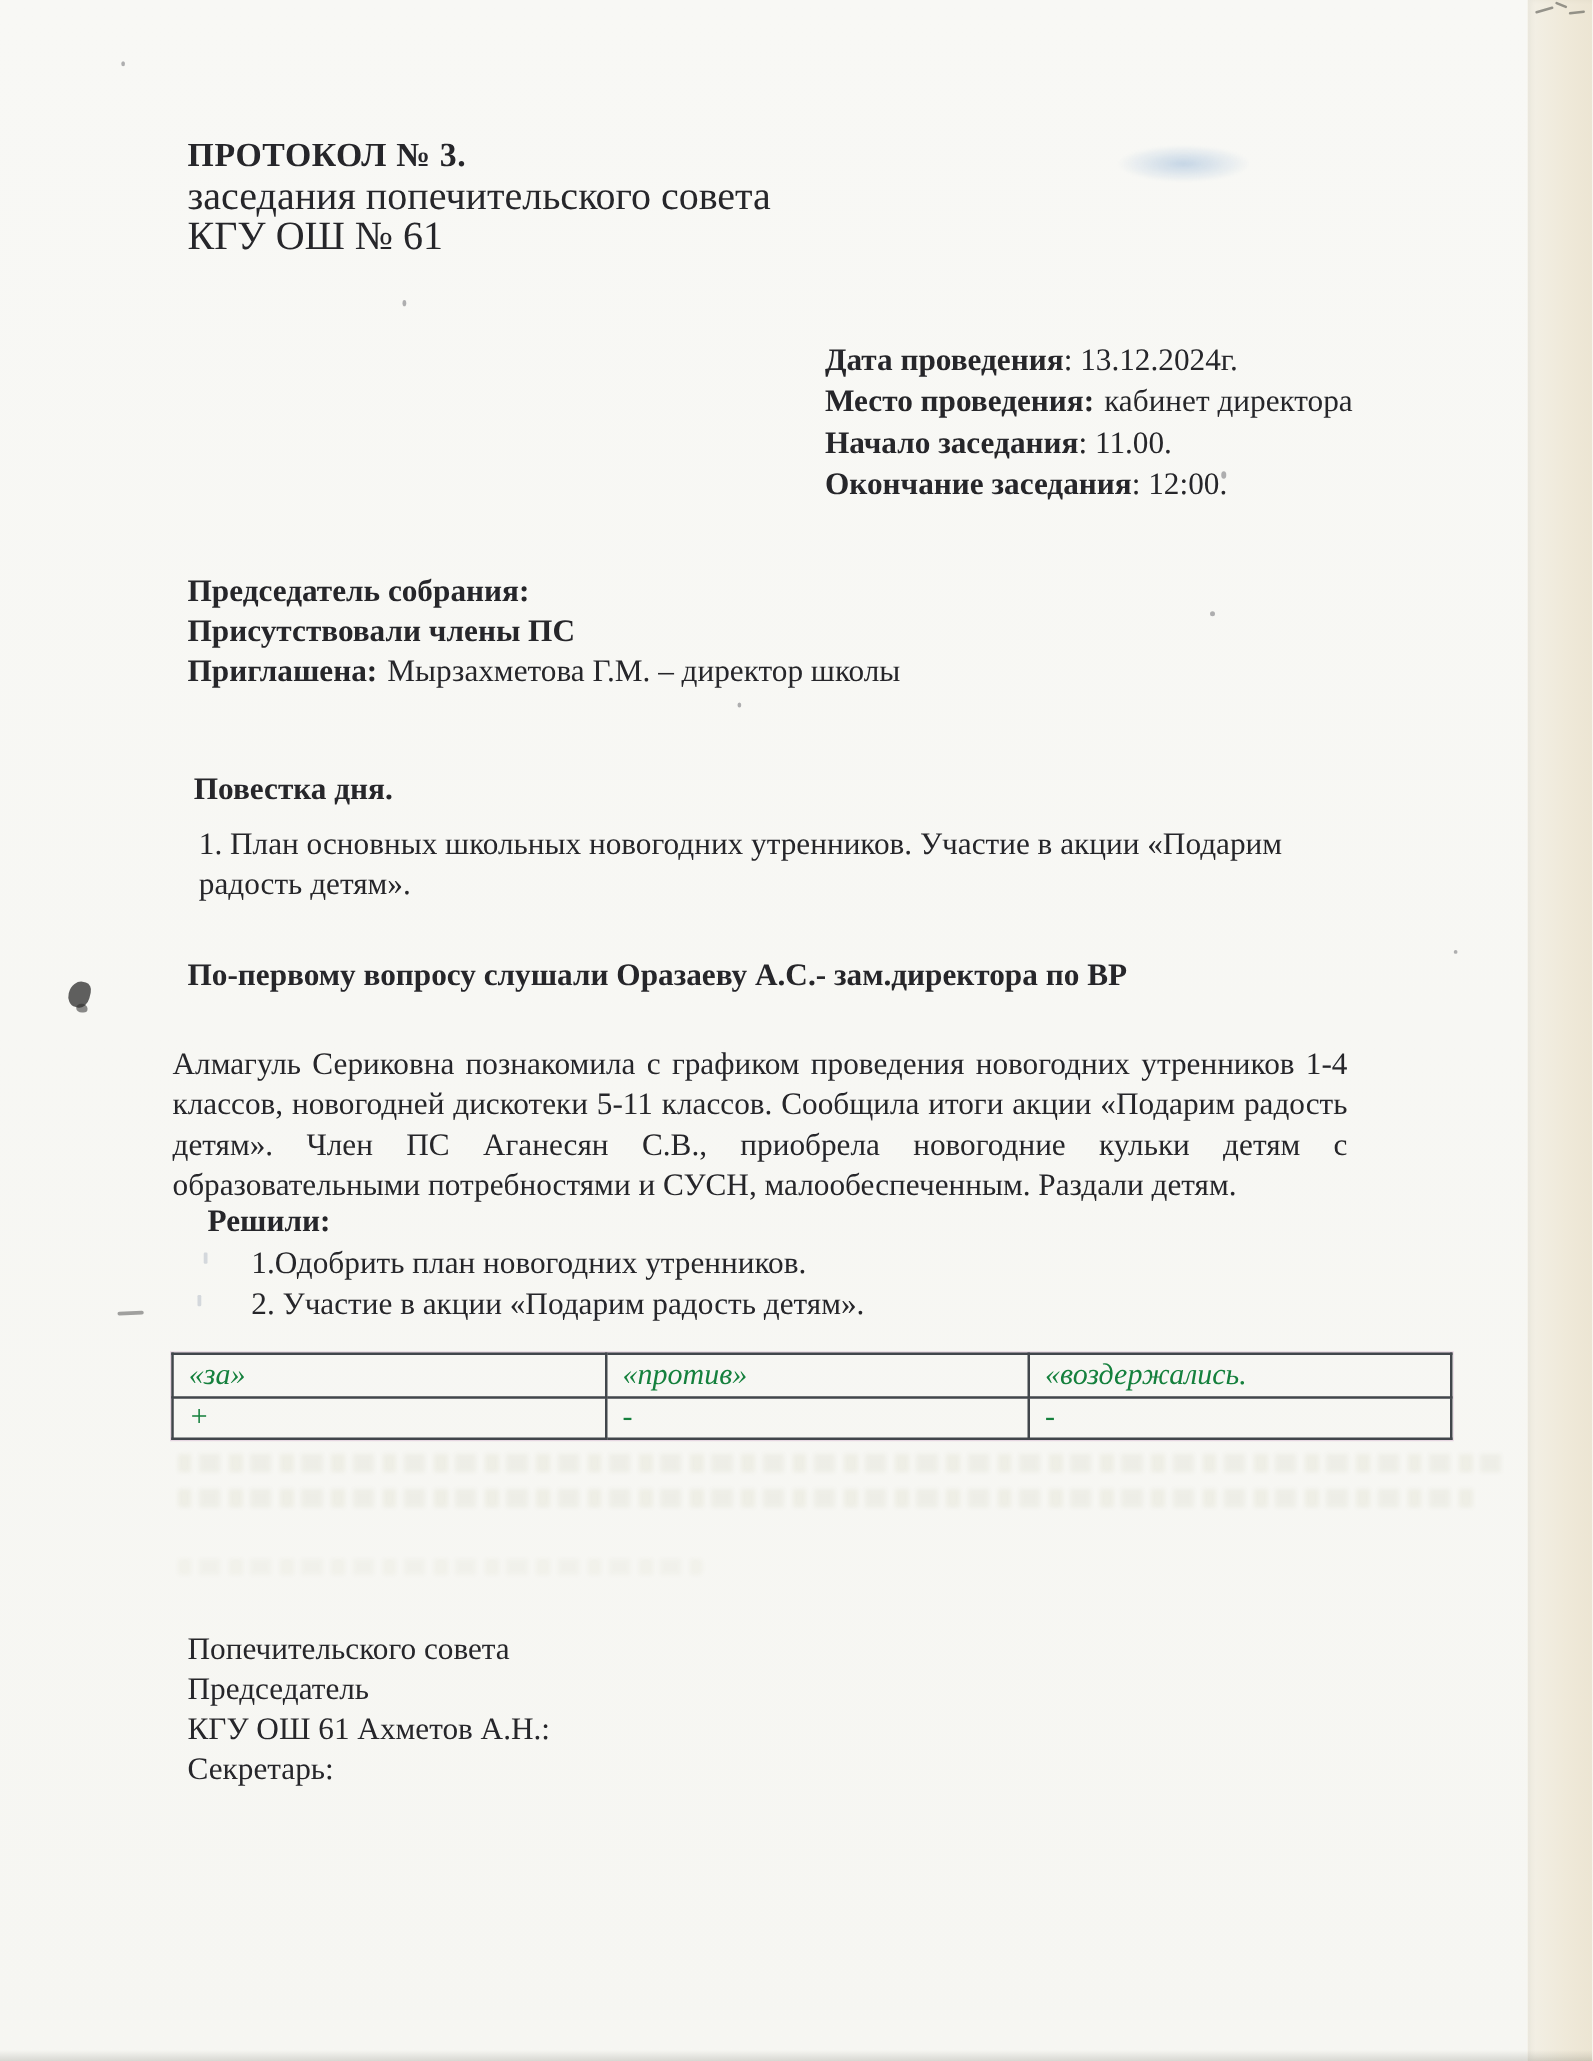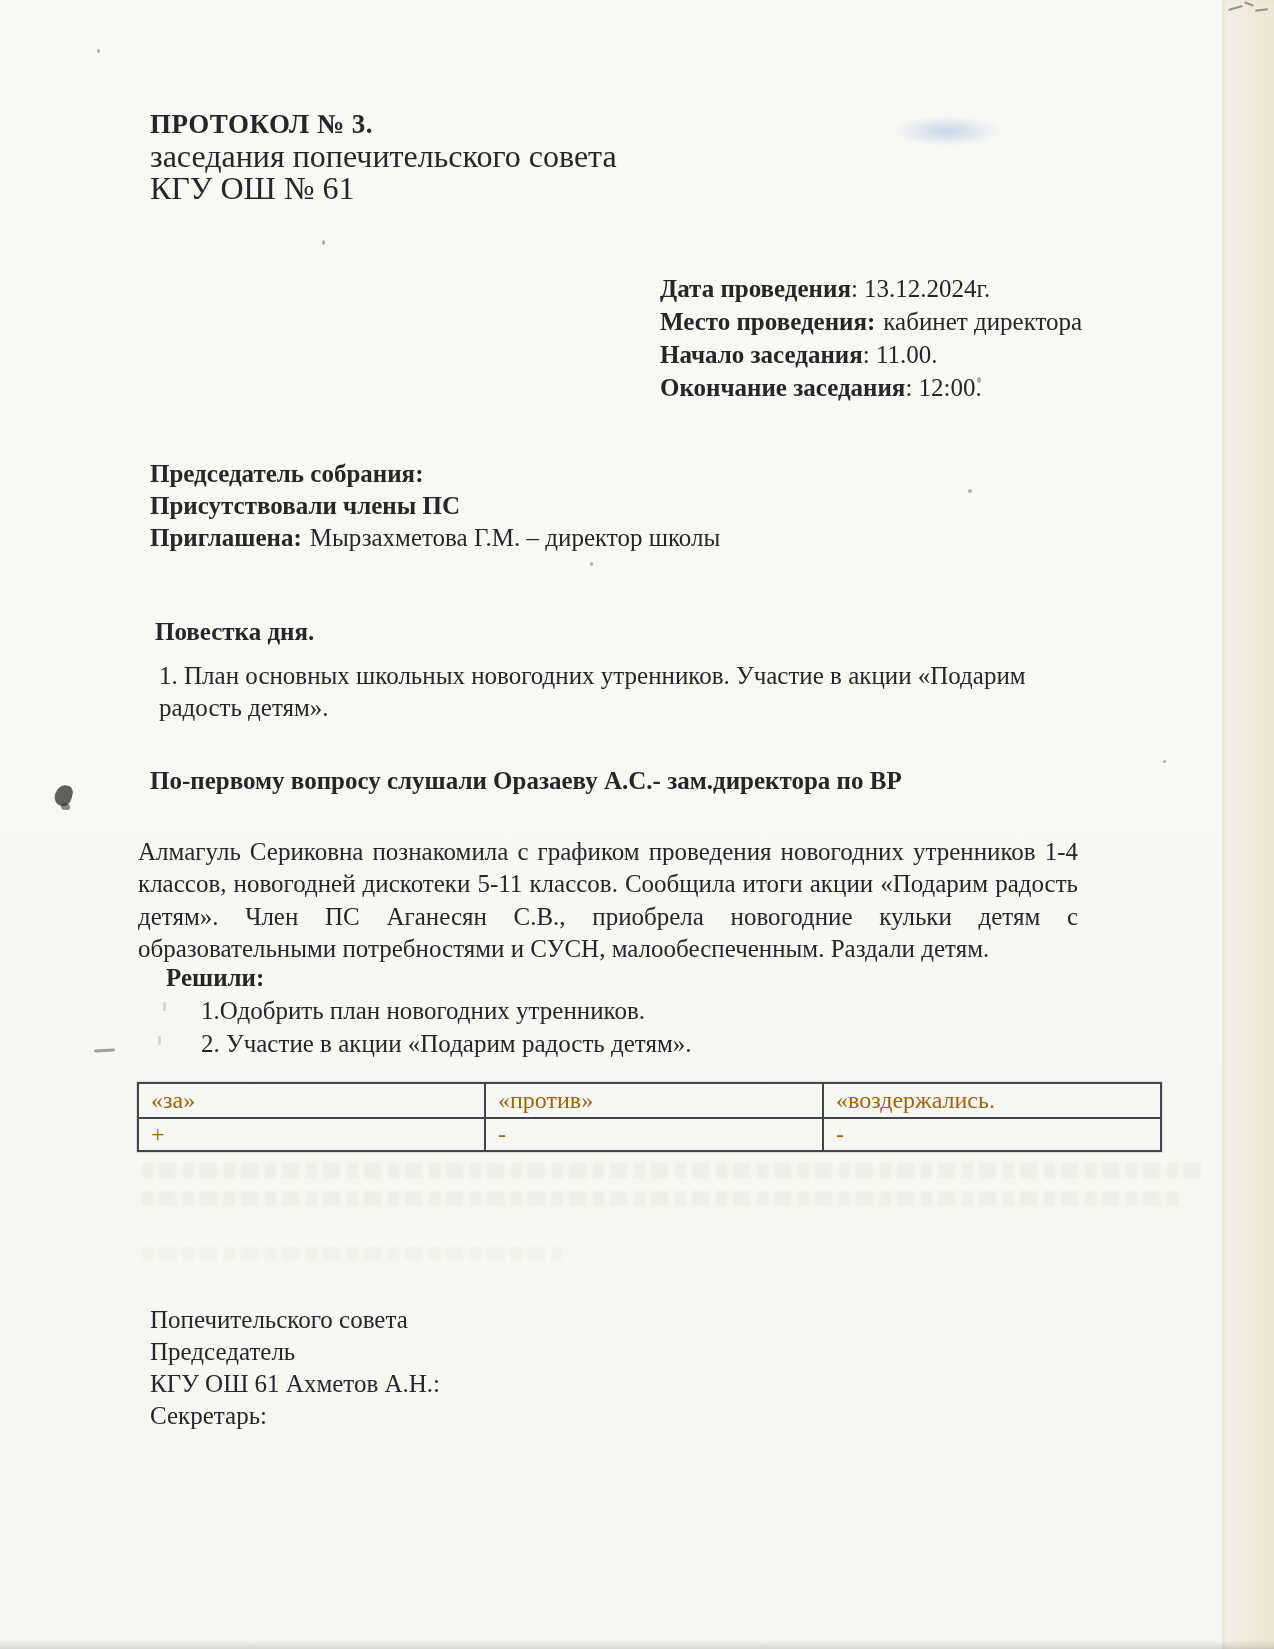--- a/index.html
+++ b/index.html
@@ -48,22 +48,23 @@
     text-align: justify; margin: 4px;
   }
 
   .decisions { left: 166px; top: 961px; width: 940px; font-size: 25px; line-height: 33px; }
   .decisions-heading { font-weight: bold; }
   .decision-item { margin-left: 35px; }
 
   table.vote-table {
     position: absolute; left: 137px; top: 1082px;
     width: 1023px; border-collapse: collapse; table-layout: fixed;
-    font-size: 24px; color: #a16207;
+    font-size: 24px; color: #15803d;
     box-shadow: 0 0 0 1px rgba(160, 70, 150, 0.18);
+    font-style: italic;
   }
   table.vote-table td {
     border: 2px solid #41464b;
     padding: 0 0 0 12px; vertical-align: middle;
     overflow: hidden; white-space: nowrap;
   }
   table.vote-table tr.hdr td { height: 33px; }
   table.vote-table tr.val td { height: 31px; }
 
   .ghost-line {

